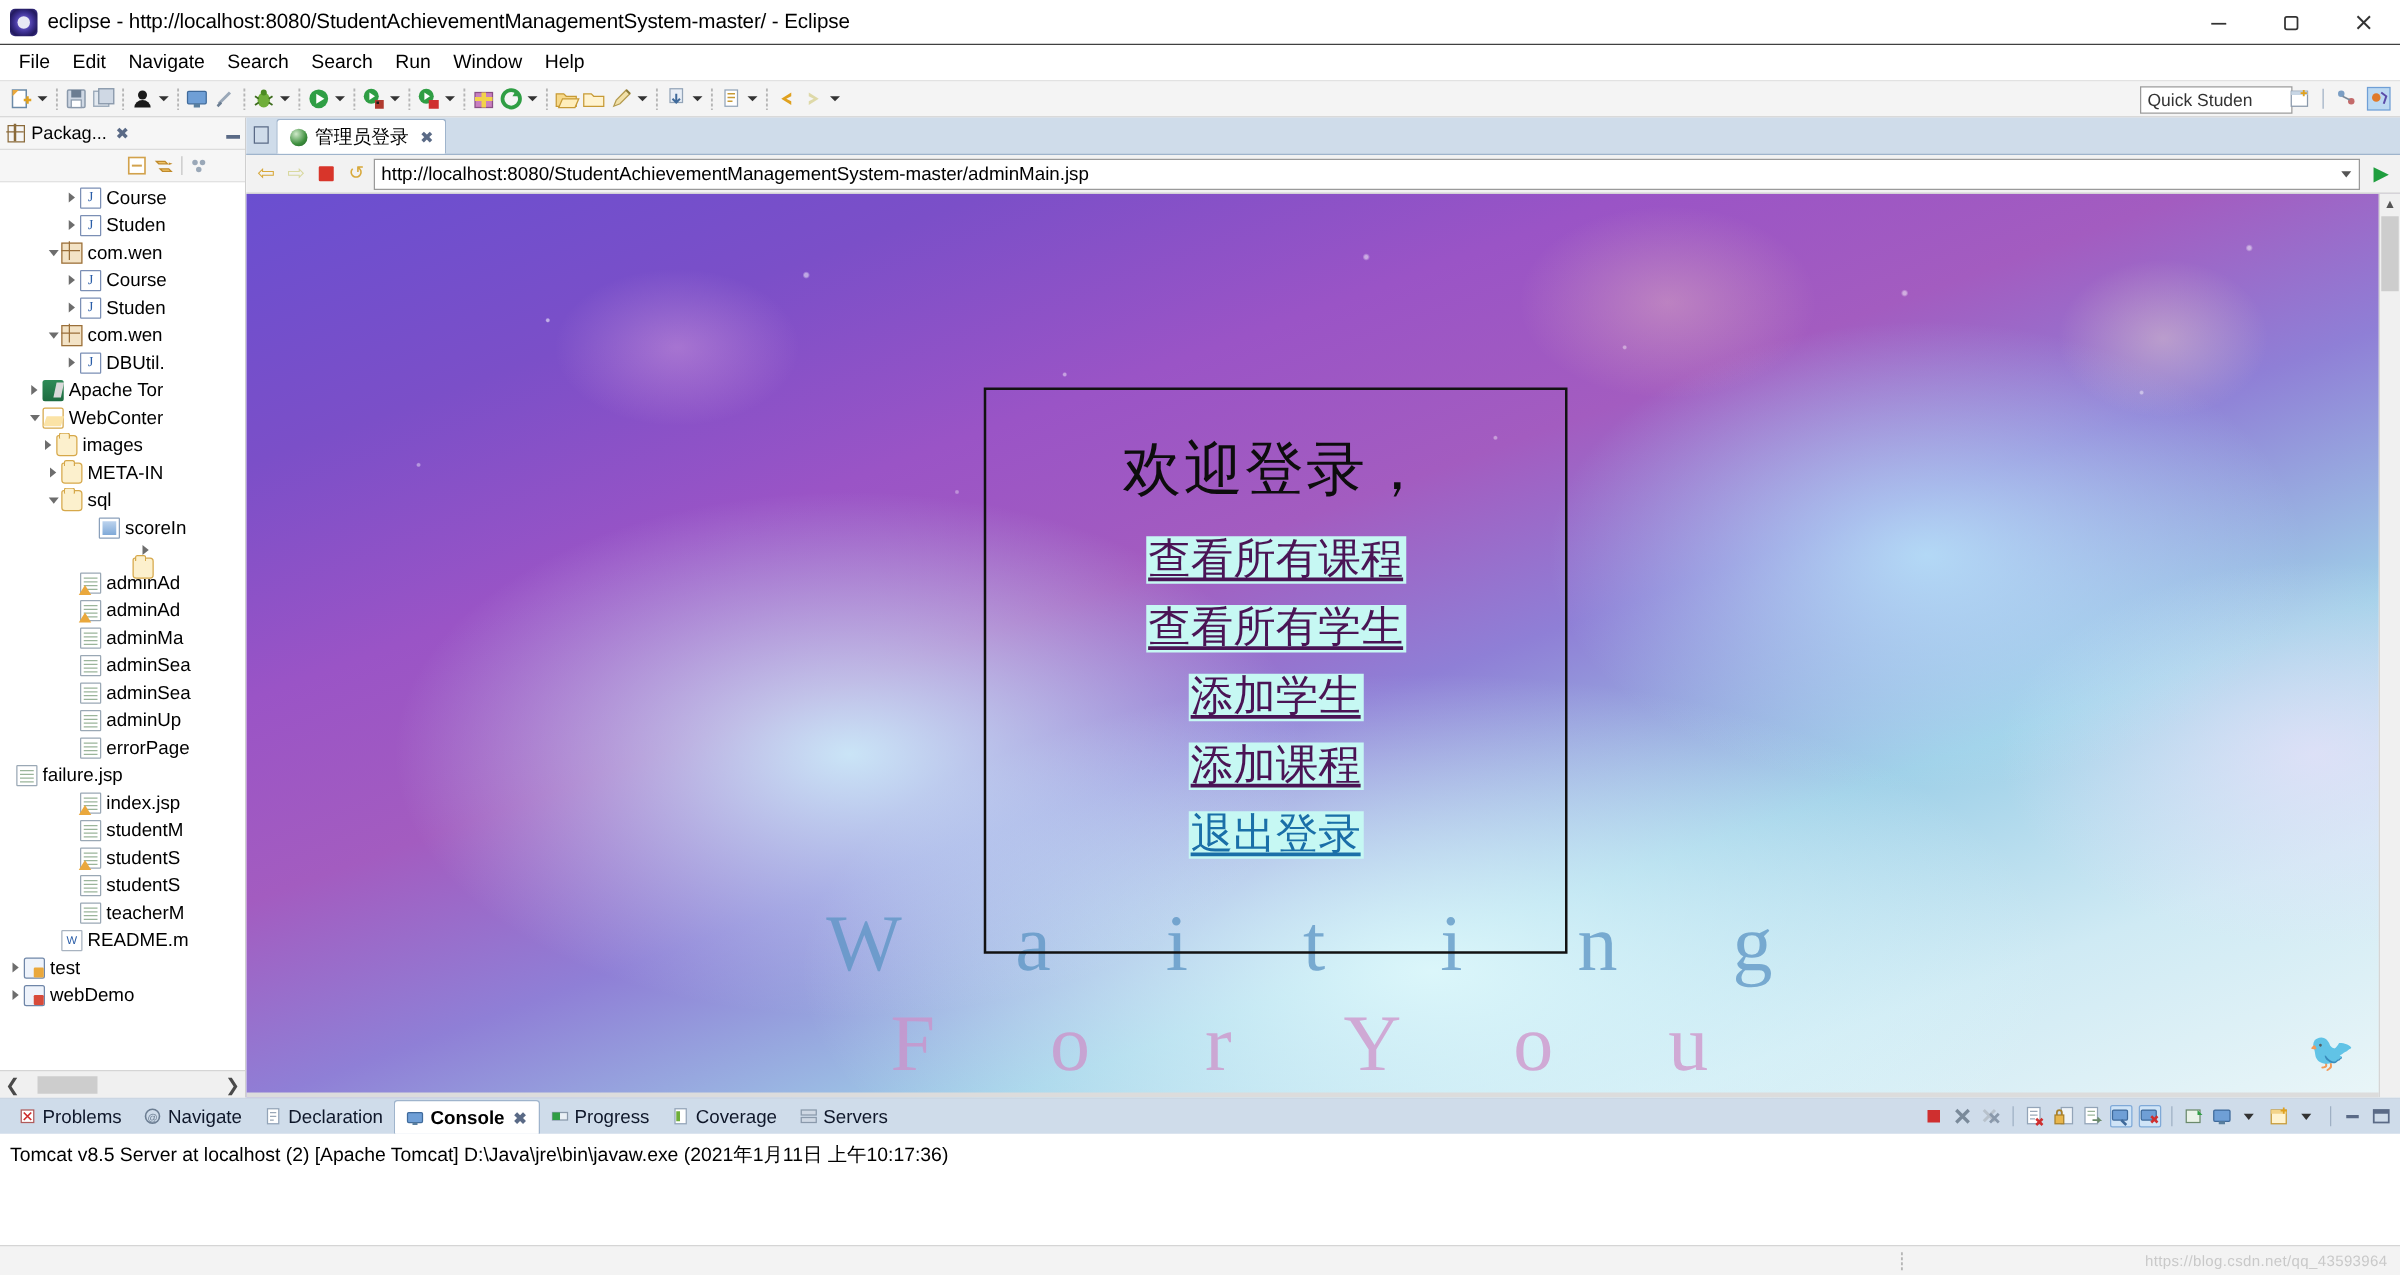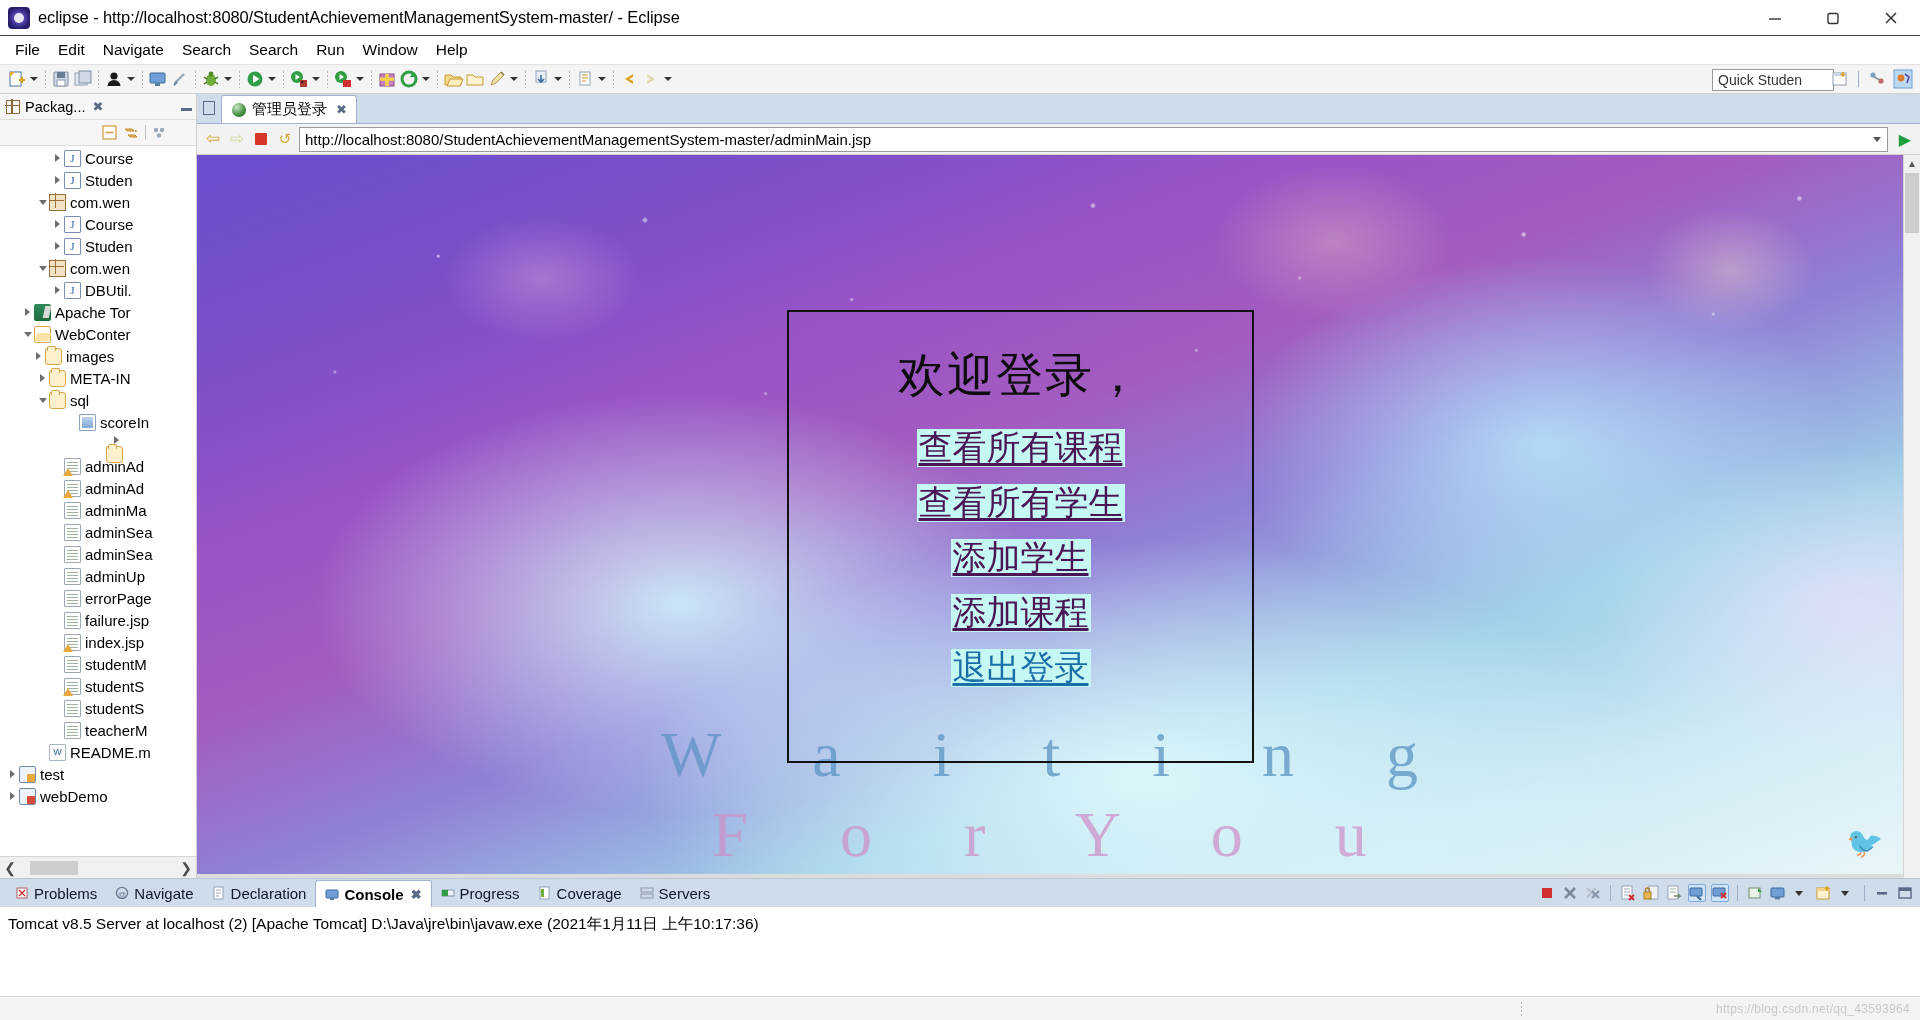--- a/index.html
+++ b/index.html
@@ -615,21 +615,21 @@
           <div class="trow" style="padding-left: 51px;">
             <div class="twist "></div>
             <div class="tico ico-jsp"></div>
             <div class="tlabel">adminUp</div>
           </div>
           <div class="trow" style="padding-left: 51px;">
             <div class="twist "></div>
             <div class="tico ico-jsp"></div>
             <div class="tlabel">errorPage</div>
           </div>
-          <div class="trow" style="padding-left: 51px;">
+          <div class="trow" style="">
             <div class="twist "></div>
             <div class="tico ico-jsp"></div>
             <div class="tlabel">failure.jsp</div>
           </div>
           <div class="trow" style="padding-left: 51px;">
             <div class="twist "></div>
             <div class="tico ico-jsp warn"></div>
             <div class="tlabel">index.jsp</div>
           </div>
           <div class="trow" style="padding-left: 51px;">

